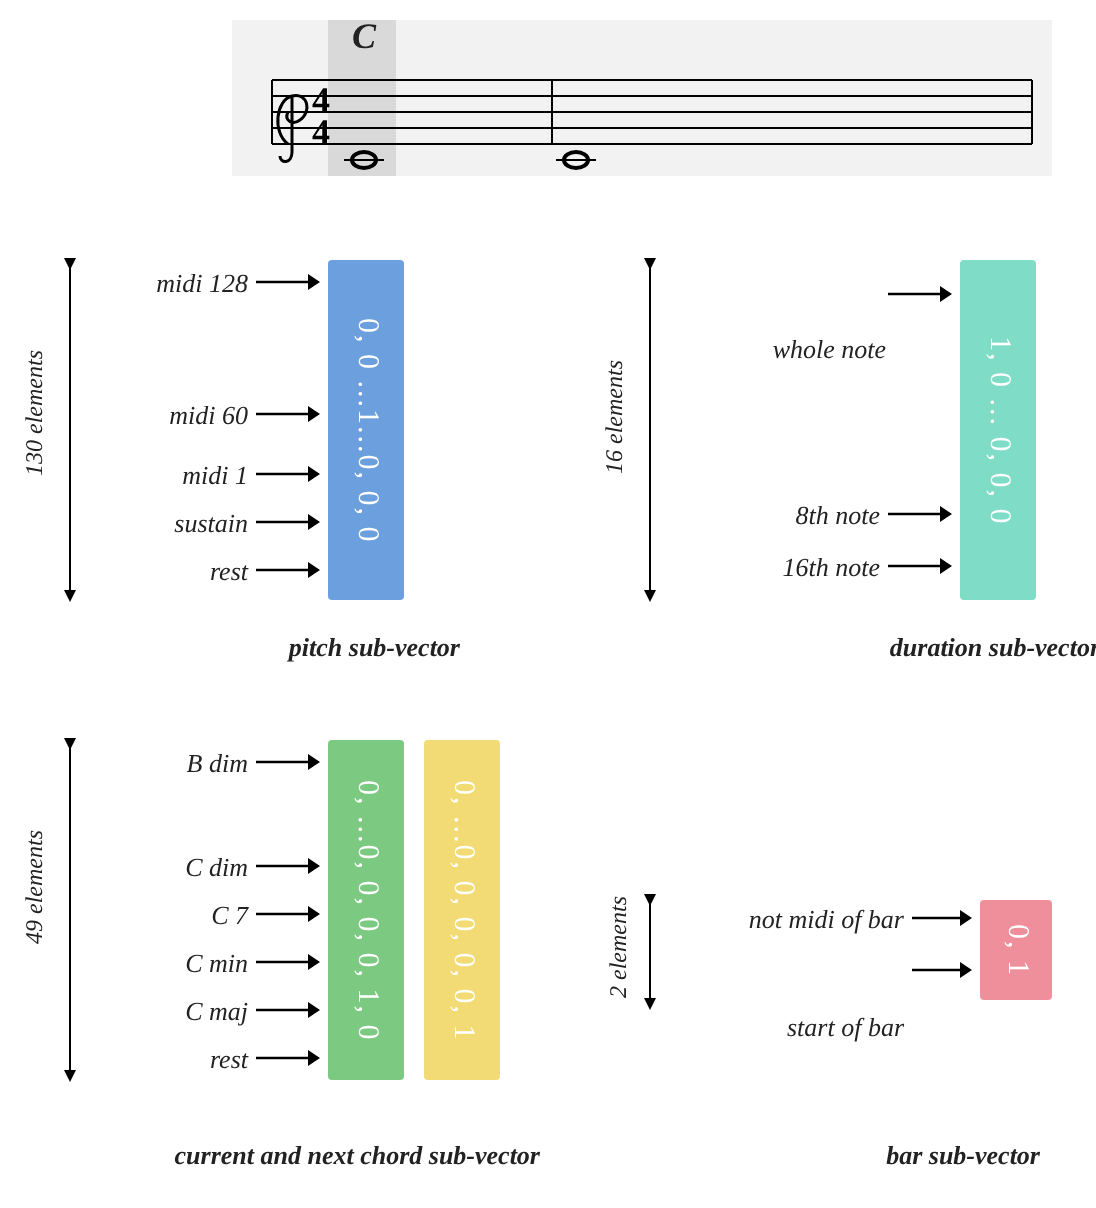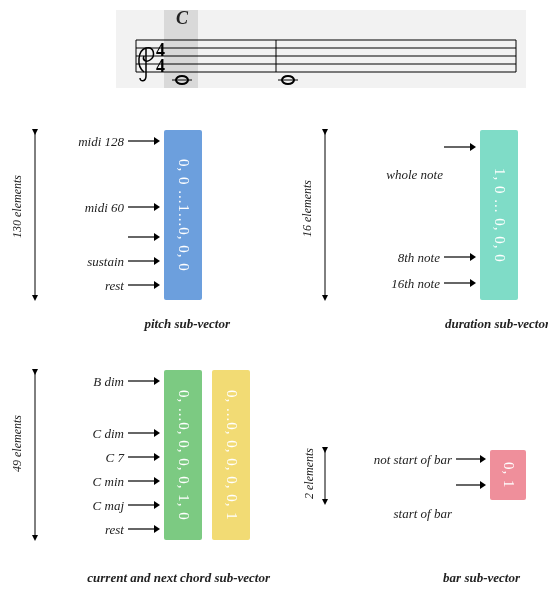--- a/index.html
+++ b/index.html
@@ -126,20 +126,21 @@
         </marker>
       </defs>
     <line x1="7" y1="2" x2="7" y2="168" stroke="#000" stroke-width="1" marker-start="url(#ah1)" marker-end="url(#ah1)"></line>
   </svg>
   <div class="axis-label" style="left:10px; top:55px;">130 elements</div>
 
   <div class="vector blue" style="position:absolute; left:164px; top:10px; width:38px; height:170px;">0, 0 ...1...0, 0, 0</div>
 
   <div class="label" style="left:40px; top:14px; width:84px;">midi 128</div>
   <div class="label" style="left:40px; top:80px; width:84px;">midi 60</div>
+  <div class="label" style="left:40px; top:110px; width:84px;">midi 1</div>
   <div class="label" style="left:40px; top:134px; width:84px;">sustain</div>
   <div class="label" style="left:40px; top:158px; width:84px;">rest</div>
 
   <svg class="arrow" style="left:128px; top:14px;" width="32" height="14">
       <line x1="0" y1="7" x2="26" y2="7" stroke="#000" stroke-width="1.2"></line>
       <path d="M26,3 L32,7 L26,11 Z" fill="#000"></path>
     </svg>
   <svg class="arrow" style="left:128px; top:80px;" width="32" height="14">
       <line x1="0" y1="7" x2="26" y2="7" stroke="#000" stroke-width="1.2"></line>
       <path d="M26,3 L32,7 L26,11 Z" fill="#000"></path>
@@ -233,21 +234,21 @@
 </div>
 
 <div class="group" style="left:290px; top:420px; width:260px; height:160px;">
   <svg class="bracket" style="left:28px; top:28px;" width="14" height="56">
     <line x1="7" y1="2" x2="7" y2="54" stroke="#000" stroke-width="1" marker-start="url(#ah1)" marker-end="url(#ah1)"></line>
   </svg>
   <div class="axis-label" style="left:12px; top:28px;">2 elements</div>
 
   <div class="vector pink" style="position:absolute; left:200px; top:30px; width:36px; height:50px;">0, 1</div>
 
-  <div class="label" style="left:44px; top:32px; width:118px;">not start of bar</div>
+  <div class="label" style="left:44px; top:32px; width:118px;">not midi of bar</div>
   <div class="label" style="left:44px; top:58px; width:118px;margin-top:28px;">start of bar</div>
 
   <svg class="arrow" style="left:166px; top:32px;" width="30" height="14">
       <line x1="0" y1="7" x2="24" y2="7" stroke="#000" stroke-width="1.2"></line>
       <path d="M24,3 L30,7 L24,11 Z" fill="#000"></path>
     </svg>
   <svg class="arrow" style="left:166px; top:58px;" width="30" height="14">
       <line x1="0" y1="7" x2="24" y2="7" stroke="#000" stroke-width="1.2"></line>
       <path d="M24,3 L30,7 L24,11 Z" fill="#000"></path>
     </svg>

